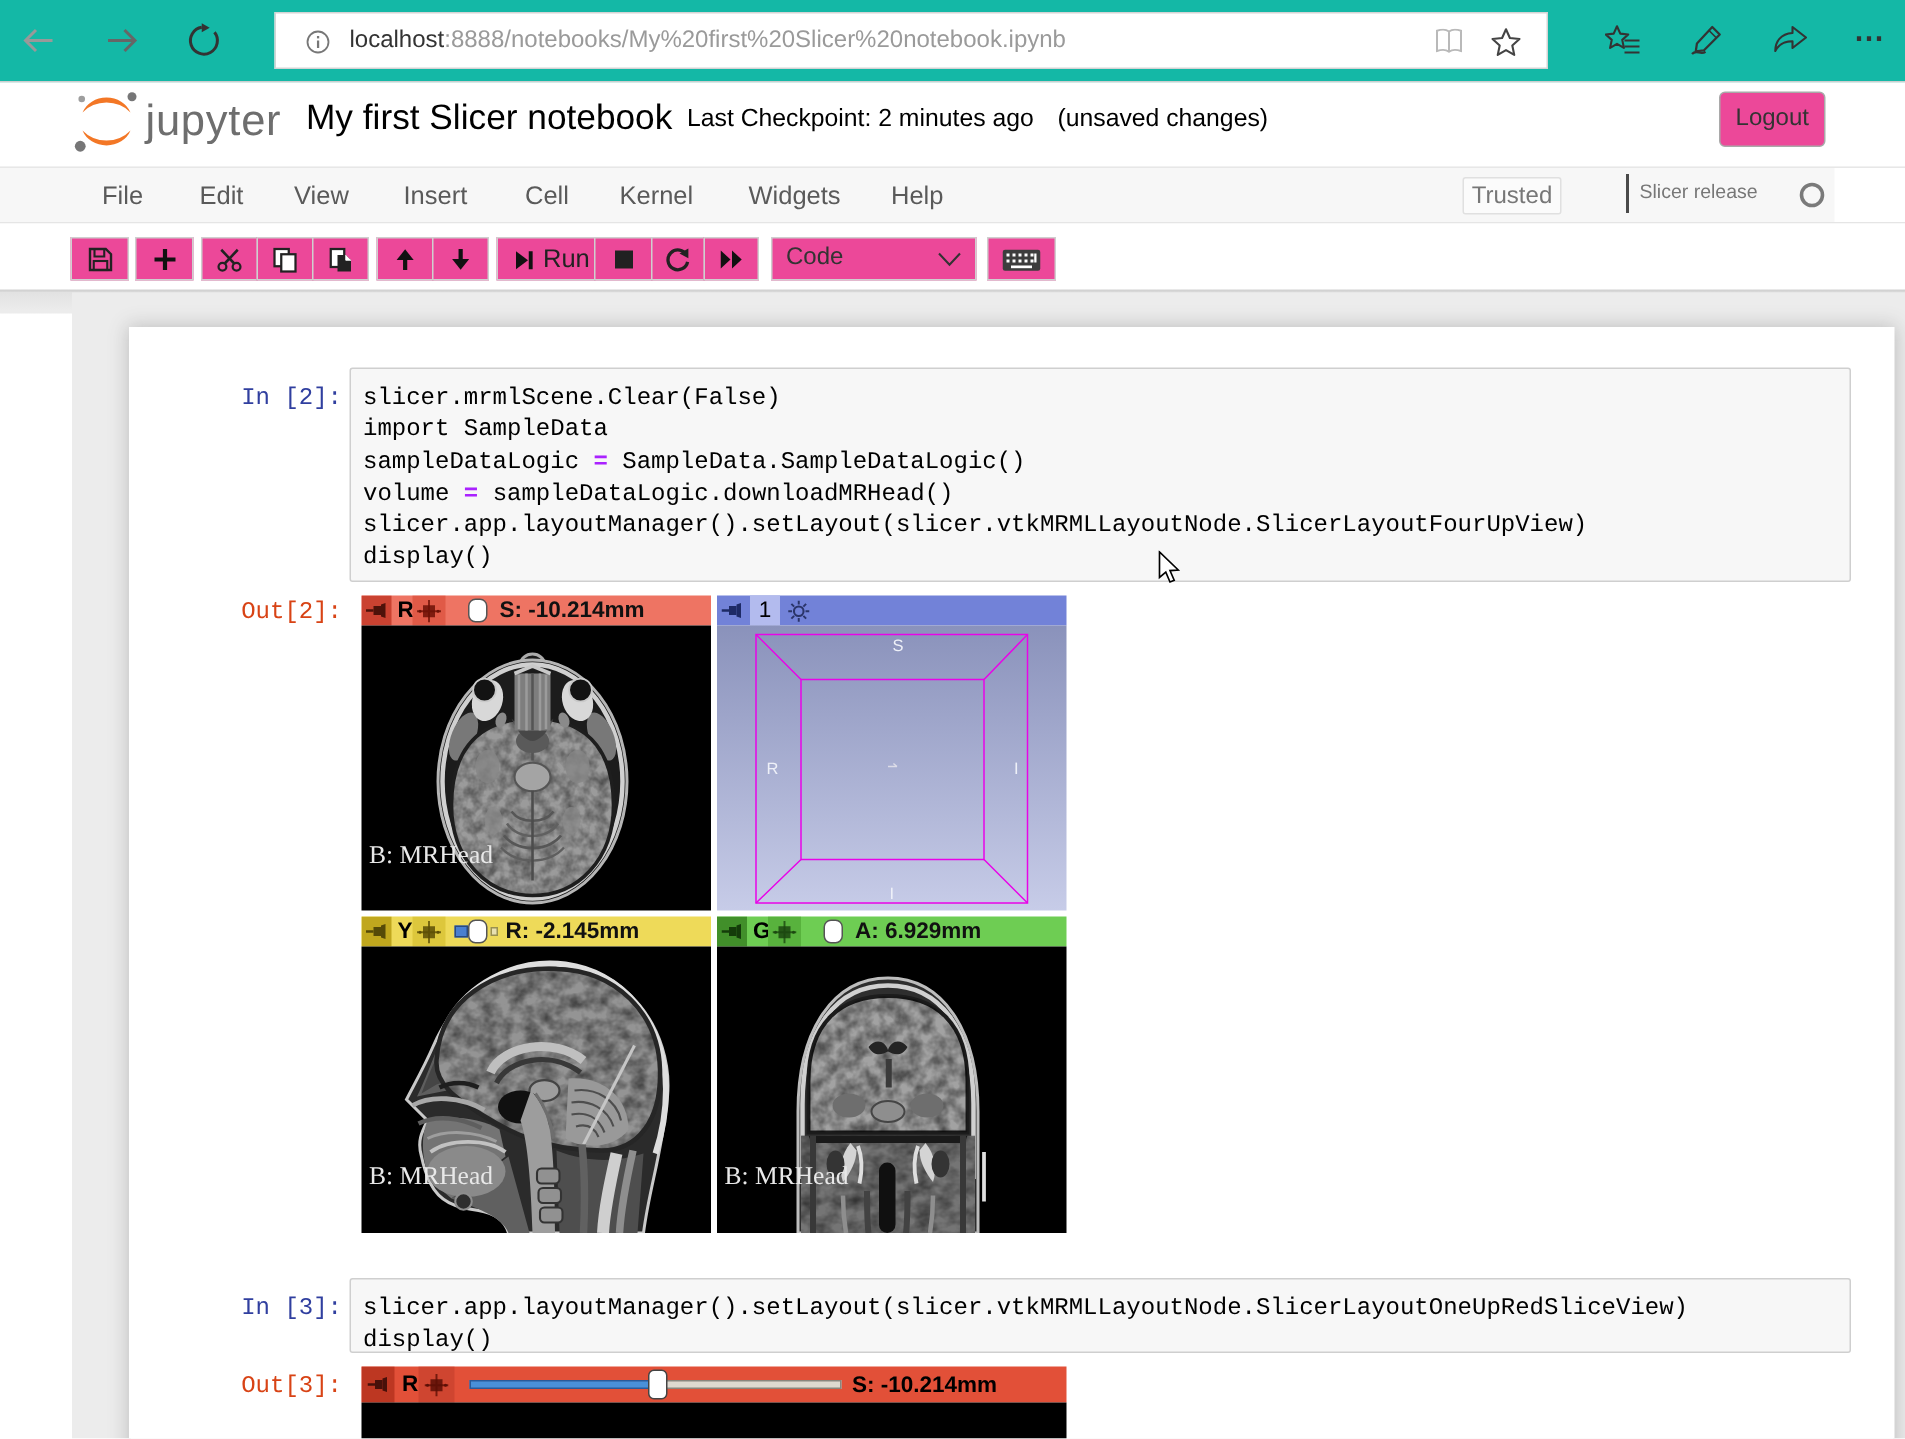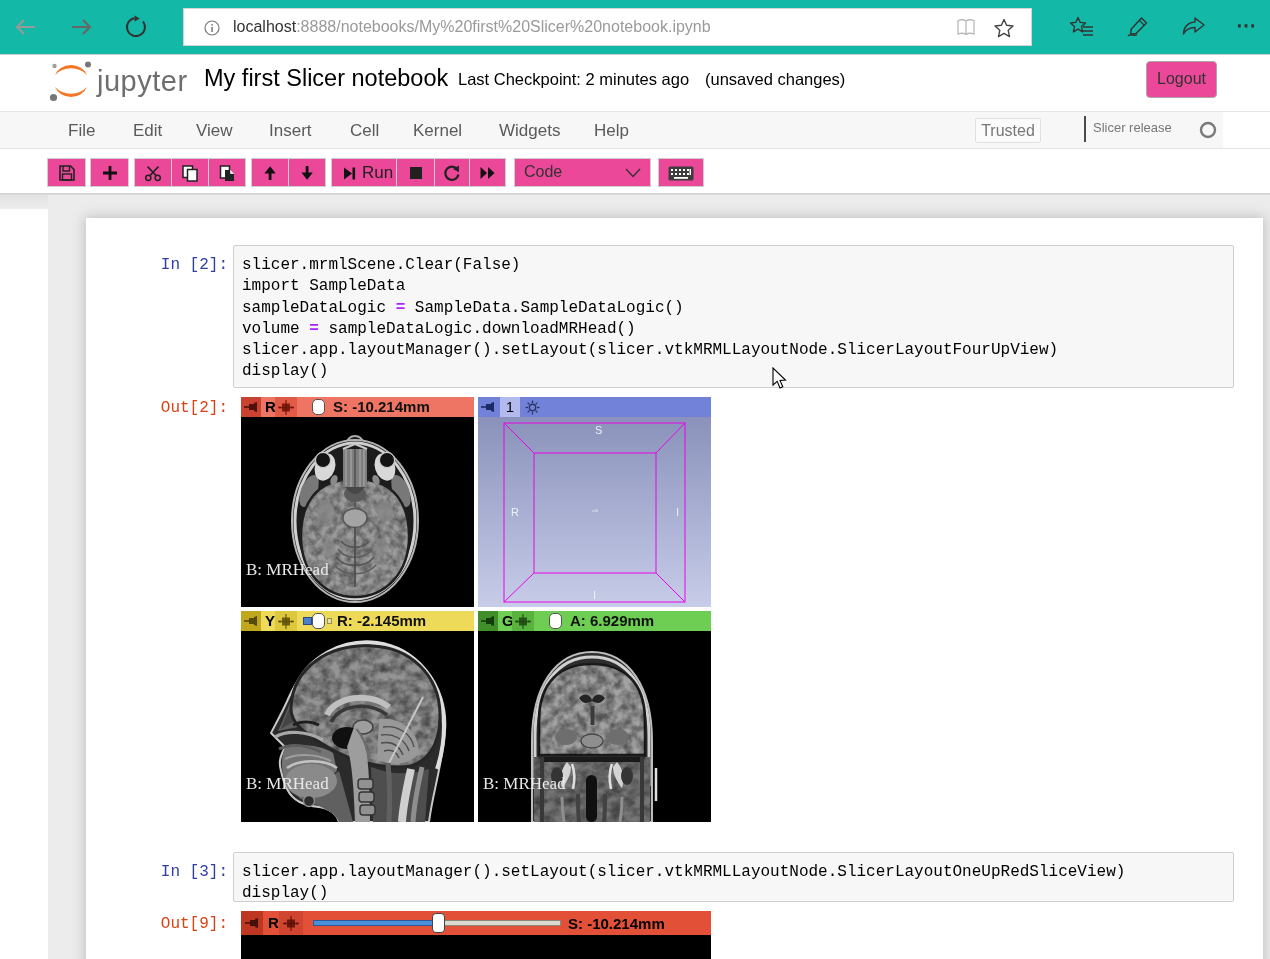--- a/index.html
+++ b/index.html
@@ -511,21 +511,21 @@
             <path d="M178 137 V170" stroke="#e0e0e0" stroke-width="2.5"></path>
           </svg>
           <div class="mrlabel" style="top:143px">B: MRHead</div>
         </div>
       </div>
       <div class="inprompt" style="top:645px">In&nbsp;[3]:</div>
       <div class="inputarea" style="top:634px;height:50px">
         <div class="code mono">slicer.app.layoutManager().setLayout(slicer.vtkMRMLLayoutNode.SlicerLayoutOneUpRedSliceView)
 display()</div>
       </div>
-      <div class="outprompt" style="top:697px">Out[9]:</div>
+      <div class="outprompt" style="top:697px">Out[3]:</div>
       <div id="oneup" class="abs" style="left:155px;top:693px;width:470px;height:110px">
         <div class="abs" style="left:0;top:0;width:470px;height:24px;background:#e25038;overflow:hidden">
           <div class="abs" style="left:0;top:0;width:22px;height:24px;background:#bd3722"></div>
           <svg class="abs" style="left:4px;top:7px" width="14" height="10" viewBox="0 0 14 10">
               <path d="M0 5 H5" stroke="#48100a" stroke-width="1.6"></path>
               <rect x="5" y="2" width="5" height="6" fill="#48100a"></rect>
               <path d="M10 1 L13 0 V10 L10 9 Z" fill="#48100a"></path>
             </svg>
           <span class="abs" style="left:27px;top:3px;font-size:15px;font-weight:bold;color:#000">R</span>
           <div class="abs" style="left:38px;top:0;width:24px;height:24px;background:#cf4530"></div>

